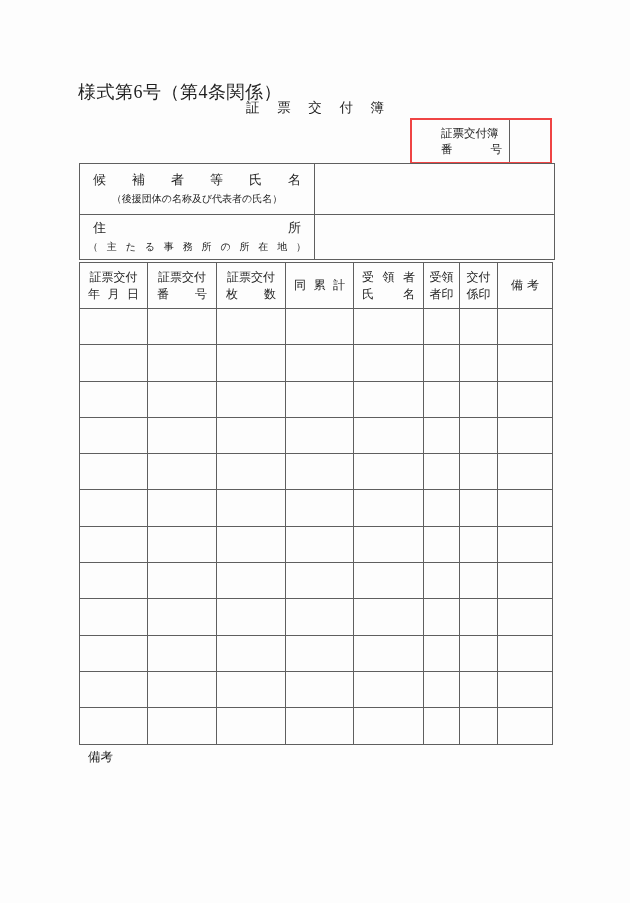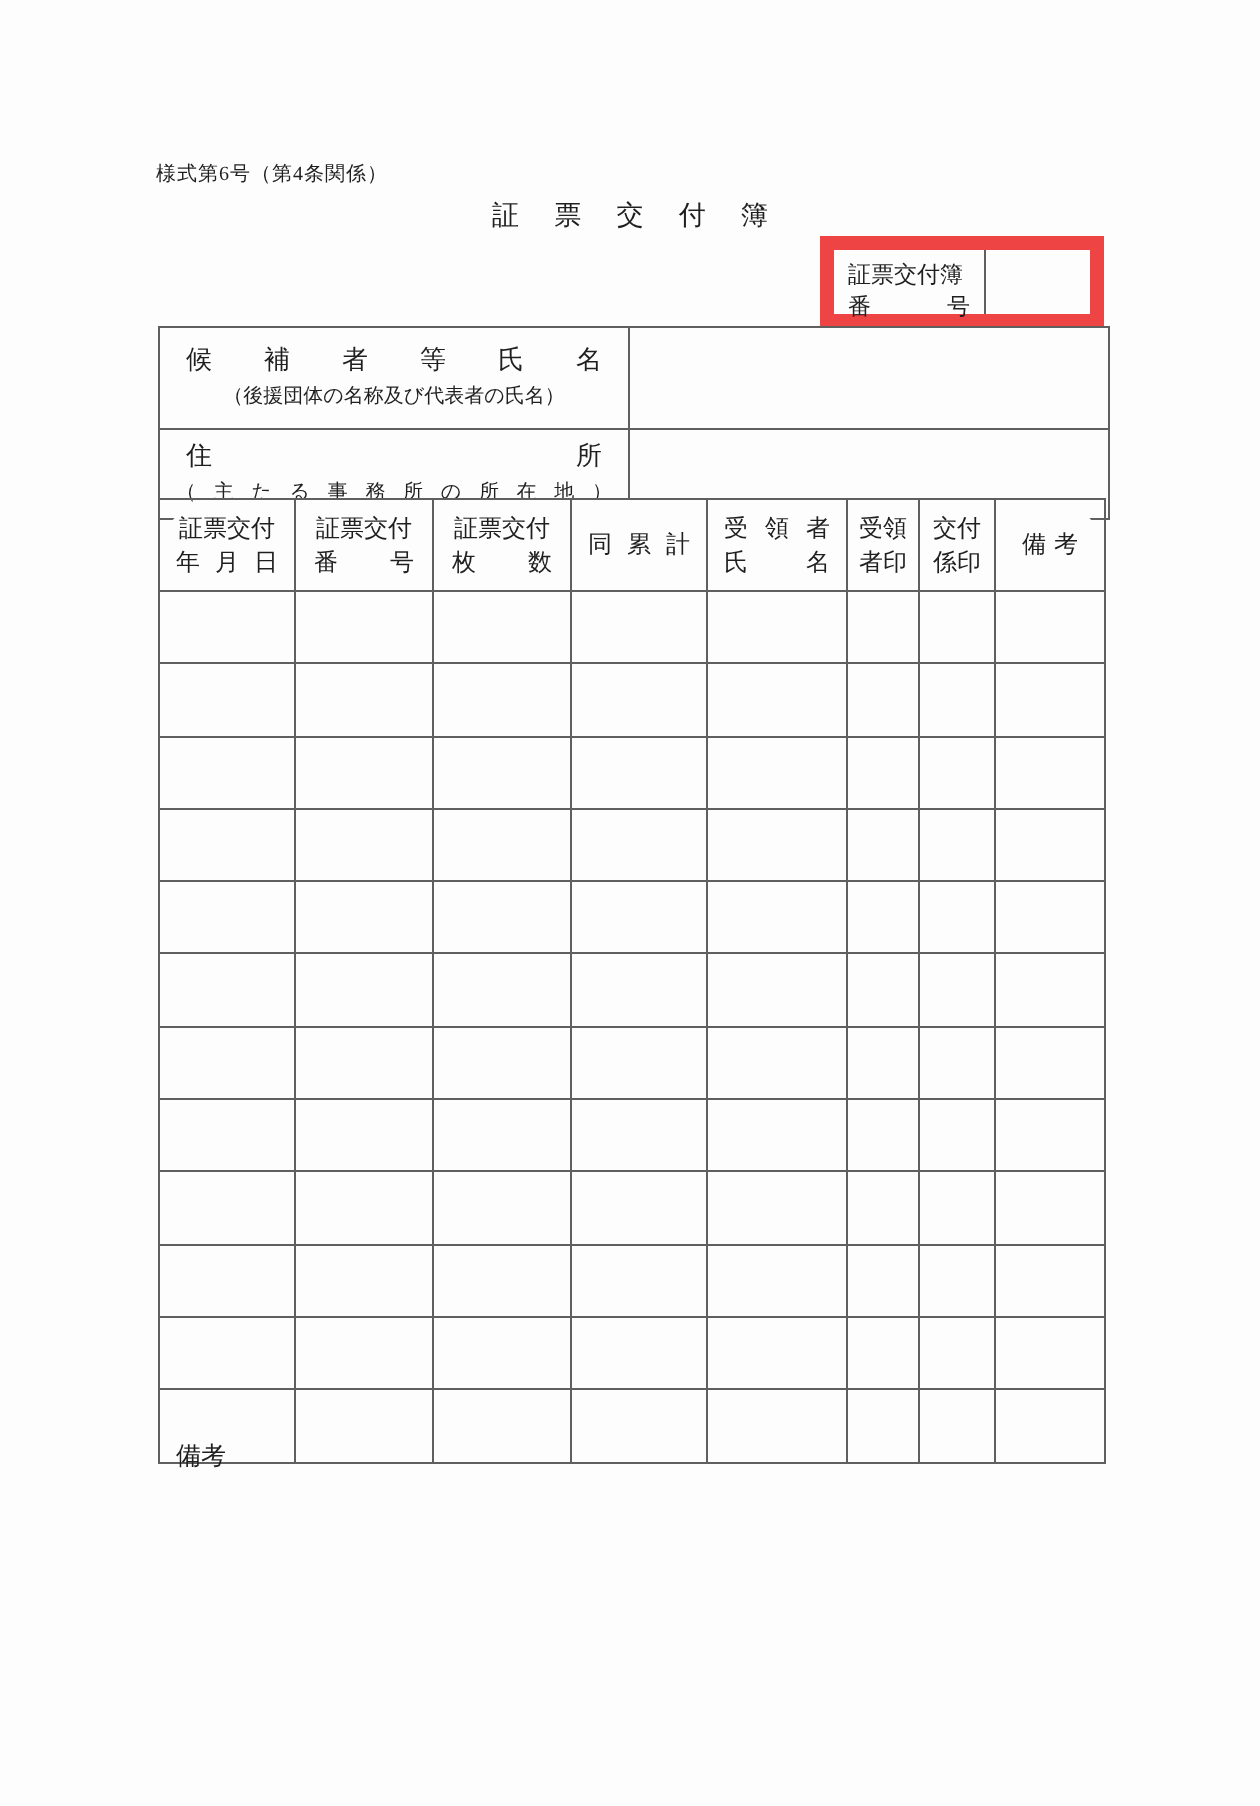--- a/index.html
+++ b/index.html
@@ -3,58 +3,58 @@
 <meta charset="utf-8">
 <style>
   html,body{margin:0;padding:0;background:#e8e8e8;}
   #page{
     position:relative;width:630px;height:903px;margin:0 auto;
     background:#fdfdfd;color:#1f1f1f;
     font-family:"Liberation Serif","DejaVu Serif",serif;
     overflow:hidden;
   }
   
-  .form-number{position:absolute;left:78px;top:80px;font-size:10px;letter-spacing:.5px;}
+  .form-number{position:absolute;left:78px;top:80px;font-size:18px;letter-spacing:.5px;}
   .title-wrap{position:absolute;left:0;top:99px;width:630px;display:flex;justify-content:center;}
   .doc-title{width:138px;font-size:13.5px;}
   
   .jc{display:flex;justify-content:space-between;}
   
   .register-box{
     position:absolute;left:410px;top:118px;width:142px;height:46px;
-    display:flex;border:7px solid #ef4444;box-sizing:border-box;background:#fdfdfd;
+    display:flex;border:2px solid #ef4444;box-sizing:border-box;background:#fdfdfd;padding-left:22px;
   }
   .register-label{width:76px;box-sizing:border-box;border-right:1px solid #5f5f5f;
     padding:5px 7px 0 7px;font-size:11.5px;line-height:16px;}
   .register-value{flex:1;}
   
   table{border-collapse:collapse;background:#fdfdfd;}
   td,th{border:1px solid #5f5f5f;padding:0;font-weight:normal;}
   
   .info-table{position:absolute;left:79px;top:163px;width:473px;table-layout:fixed;}
   .info-label{width:234px;vertical-align:middle;}
   .info-label .line1{margin:0 13px 1px 13px;font-size:13px;line-height:19px;}
   .info-label .line2{margin:0 8px;font-size:10px;line-height:18px;white-space:nowrap;text-align:center;}
   .info-label .line2.jc{text-align:initial;}
   .info-value{width:239px;}
   .info-row-1{height:51px;}
   .info-row-2{height:45px;}
   
-  .ledger-table{position:absolute;left:79px;top:249px;width:473px;table-layout:fixed;border-radius:31px;}
+  .ledger-table{position:absolute;left:79px;top:262px;width:473px;table-layout:fixed;border-radius:31px;}
   .ledger-table thead tr{height:46px;}
   .ledger-table th{vertical-align:middle;font-size:12px;}
   .h1{line-height:17px;text-align:center;}
   .h1.jc,.h2.jc{text-align:initial;}
   .h2{line-height:17px;}
   .pad-a{margin:0 8px;}   
   .pad-b{margin:0 9px;}
   .pad-c{margin:0 13px;}  
   .ledger-row{height:36.3px;}
   
-  .note{position:absolute;left:88px;top:720px;font-size:12.5px;line-height:17px;display:flex;}
+  .note{position:absolute;left:88px;top:749px;font-size:12.5px;line-height:17px;display:flex;}
   .note-label{margin-right:14px;}
 </style>
 </head>
 <body>
 
 <div id="page">
 
   <div class="form-number">様式第6号（第4条関係）</div>
 
   <div class="title-wrap">

